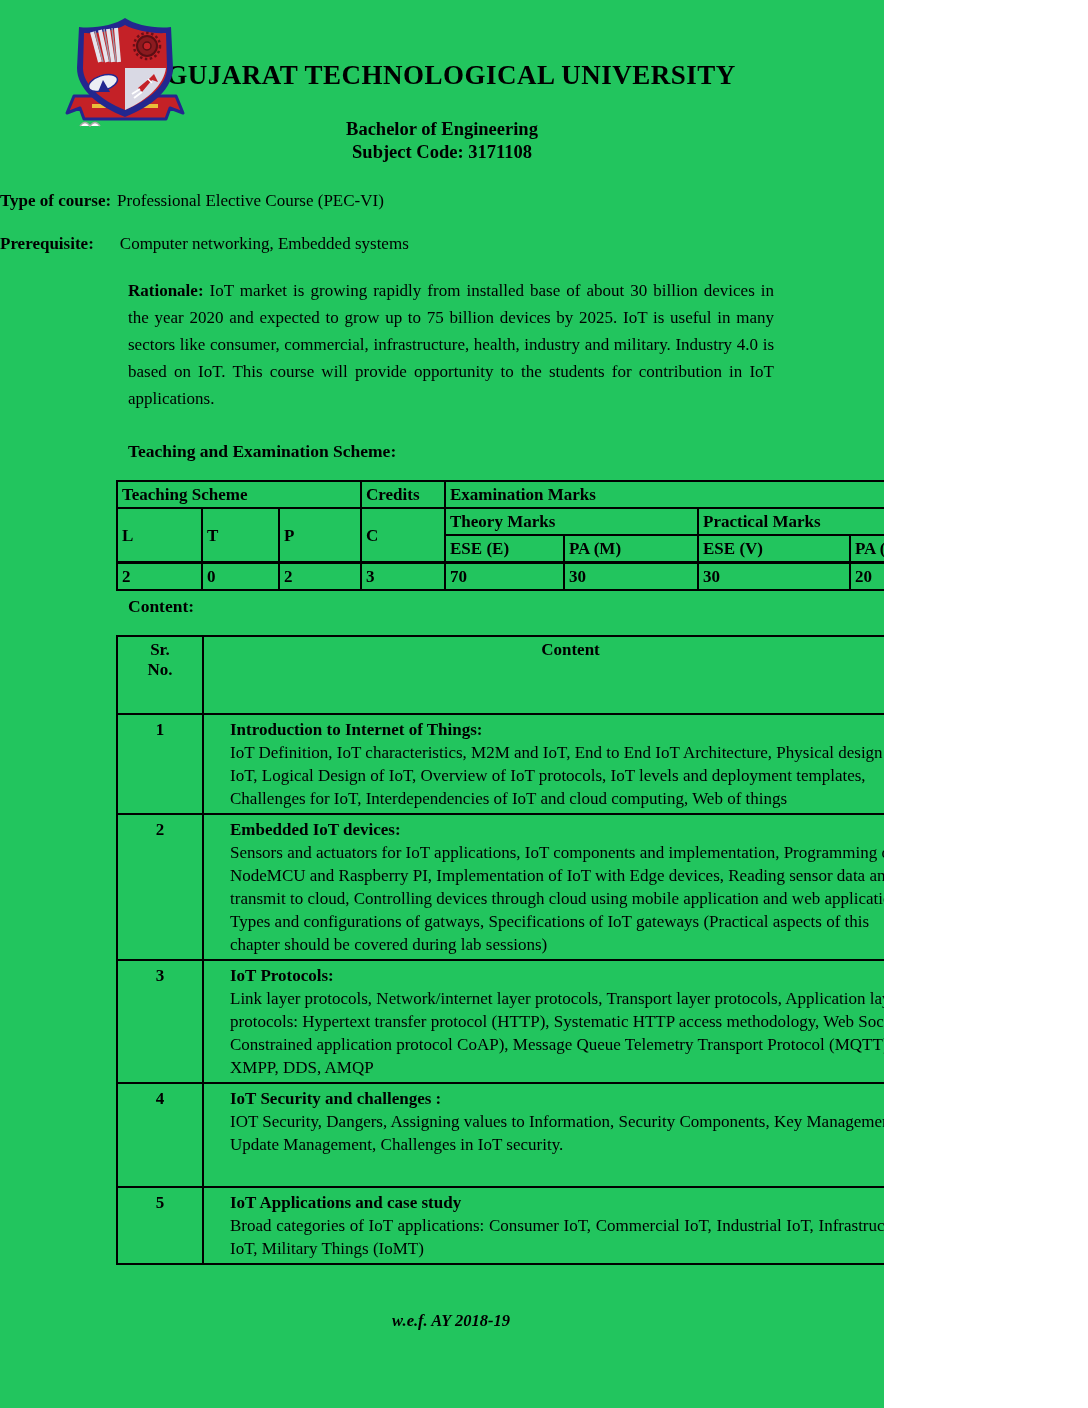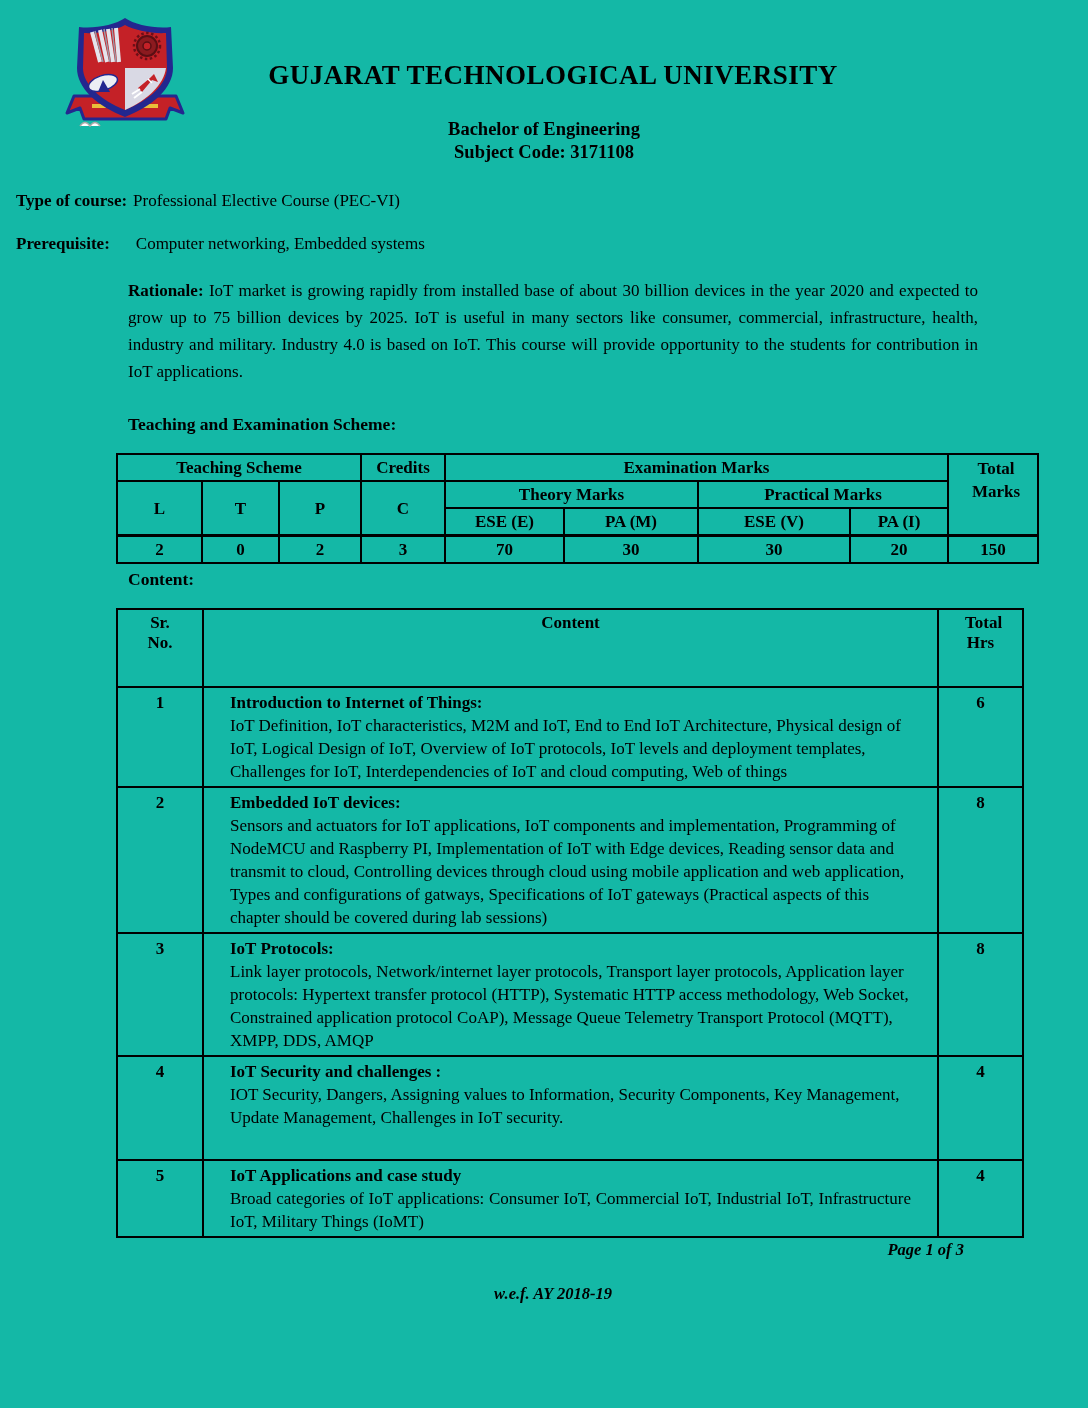--- a/index.html
+++ b/index.html
@@ -1,53 +1,53 @@
 <!DOCTYPE html>
 <html><head>
 <meta charset="utf-8">
 <style>
   html,body { margin:0; padding:0; background:#ffffff; }
   .page {
     position:relative;
-    width:1088px; height:1408px;
-    background:#14b8a6;
+    width:884px; height:1408px;
+    background:#22c55e;
     font-family:"Liberation Serif","DejaVu Serif",serif;
     color:#000;
     overflow:hidden;
   }
   .logo { position:absolute; left:62px; top:16px; width:126px; height:124px; }
 
   .mx { margin-left:128px; margin-right:110px; }
 
   .uni-title {
     padding-top:60px;
     text-align:center;
     font-size:27px; font-weight:bold;
     letter-spacing:0.5px;
     margin:0 110px 0 128px;
   }
   .sub-block { margin-top:27px; text-align:center; }
   .sub-line { font-size:18.5px; font-weight:bold; line-height:23px; margin:0; }
 
-  .info-line { font-size:17px; margin:16px; }
+  .info-line { font-size:17px; margin:0; }
   .info-type   { margin-top:27px; }
   .info-prereq { margin-top:23px; }
   .lbl { font-weight:bold; }
   .gap-sm { display:inline-block; width:6px; }
   .gap-lg { display:inline-block; width:26px; }
 
   .rationale { margin-top:23px; font-size:17px; line-height:27px; text-align:justify; }
 
   .scheme-heading { margin-top:29px; font-size:17.5px; font-weight:bold; }
 
   table { border-collapse:collapse; table-layout:fixed; }
   .scheme-table { margin-left:116px; width:921px; margin-top:18px; }
   .scheme-table td {
     border:2px solid #000;
-    font-size:17px; text-align:center; vertical-align:middle;
+    font-size:17px; text-align:left; vertical-align:middle;
     height:23px; line-height:21px; padding:1px 4px;
     overflow:hidden;
   }
   .scheme-table .hdr { font-weight:bold; }
   .scheme-table .vals td { border-top:3px solid #000; font-weight:bold; }
   .scheme-table .total-marks-cell { text-align:center; vertical-align:top; padding:2px 2px 2px 8px; line-height:23px; }
 
   .content-label { margin-top:5px; font-size:17.5px; font-weight:bold; }
 
   .content-table { margin-left:116px; width:906px; margin-top:15px; border:2px solid #000; }

